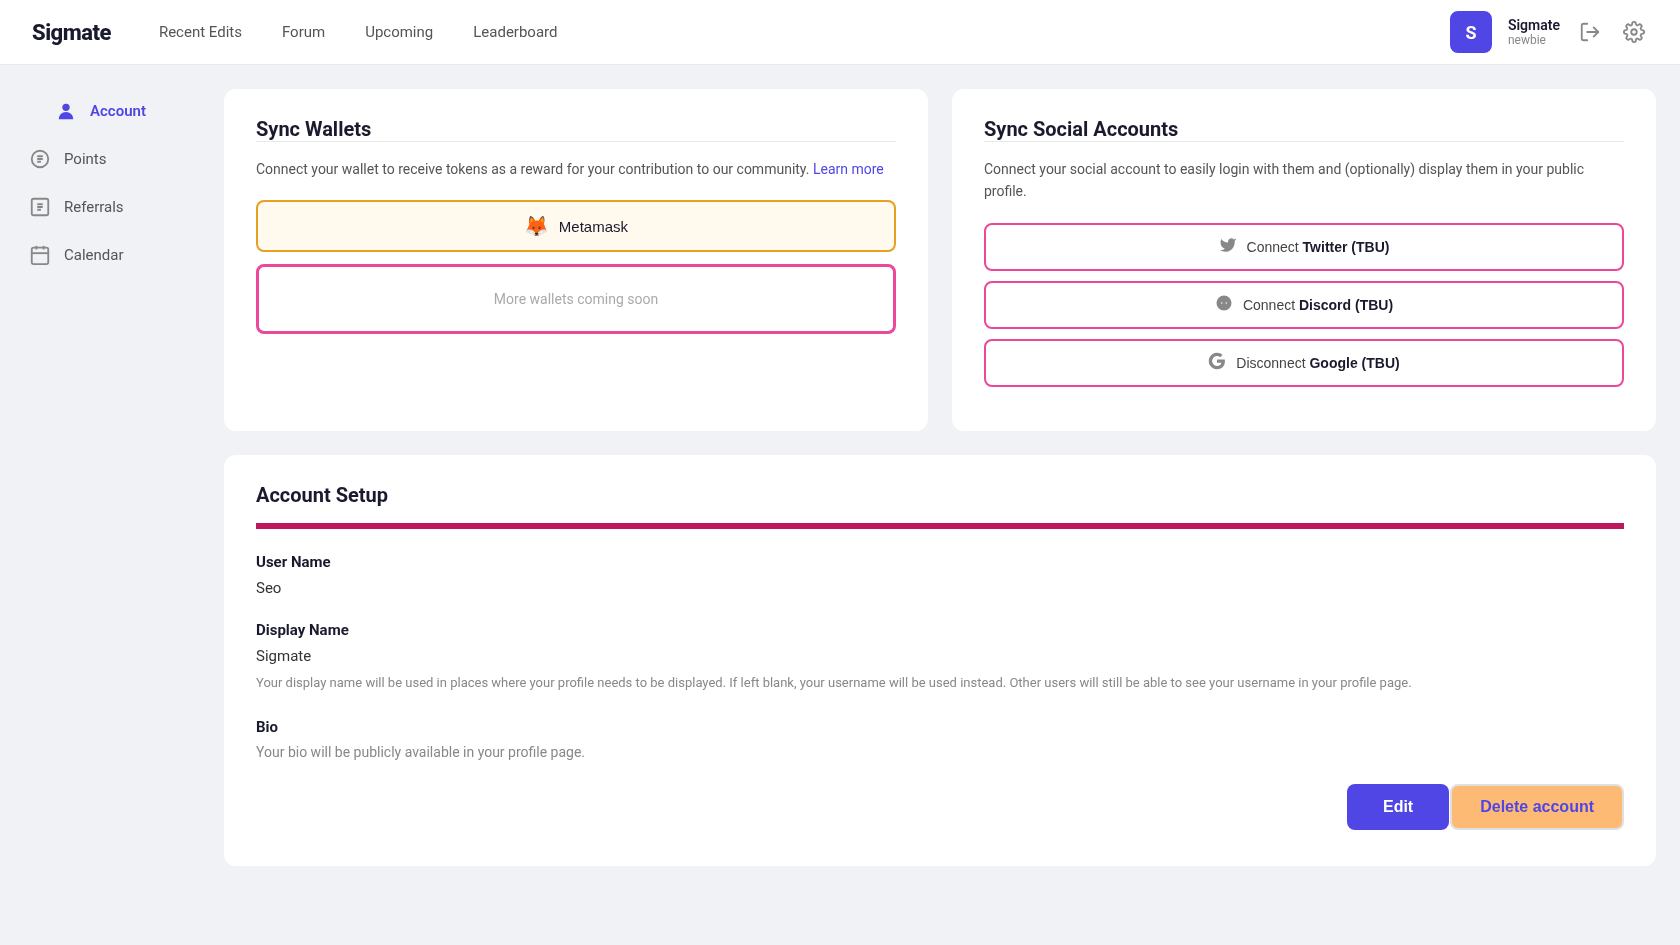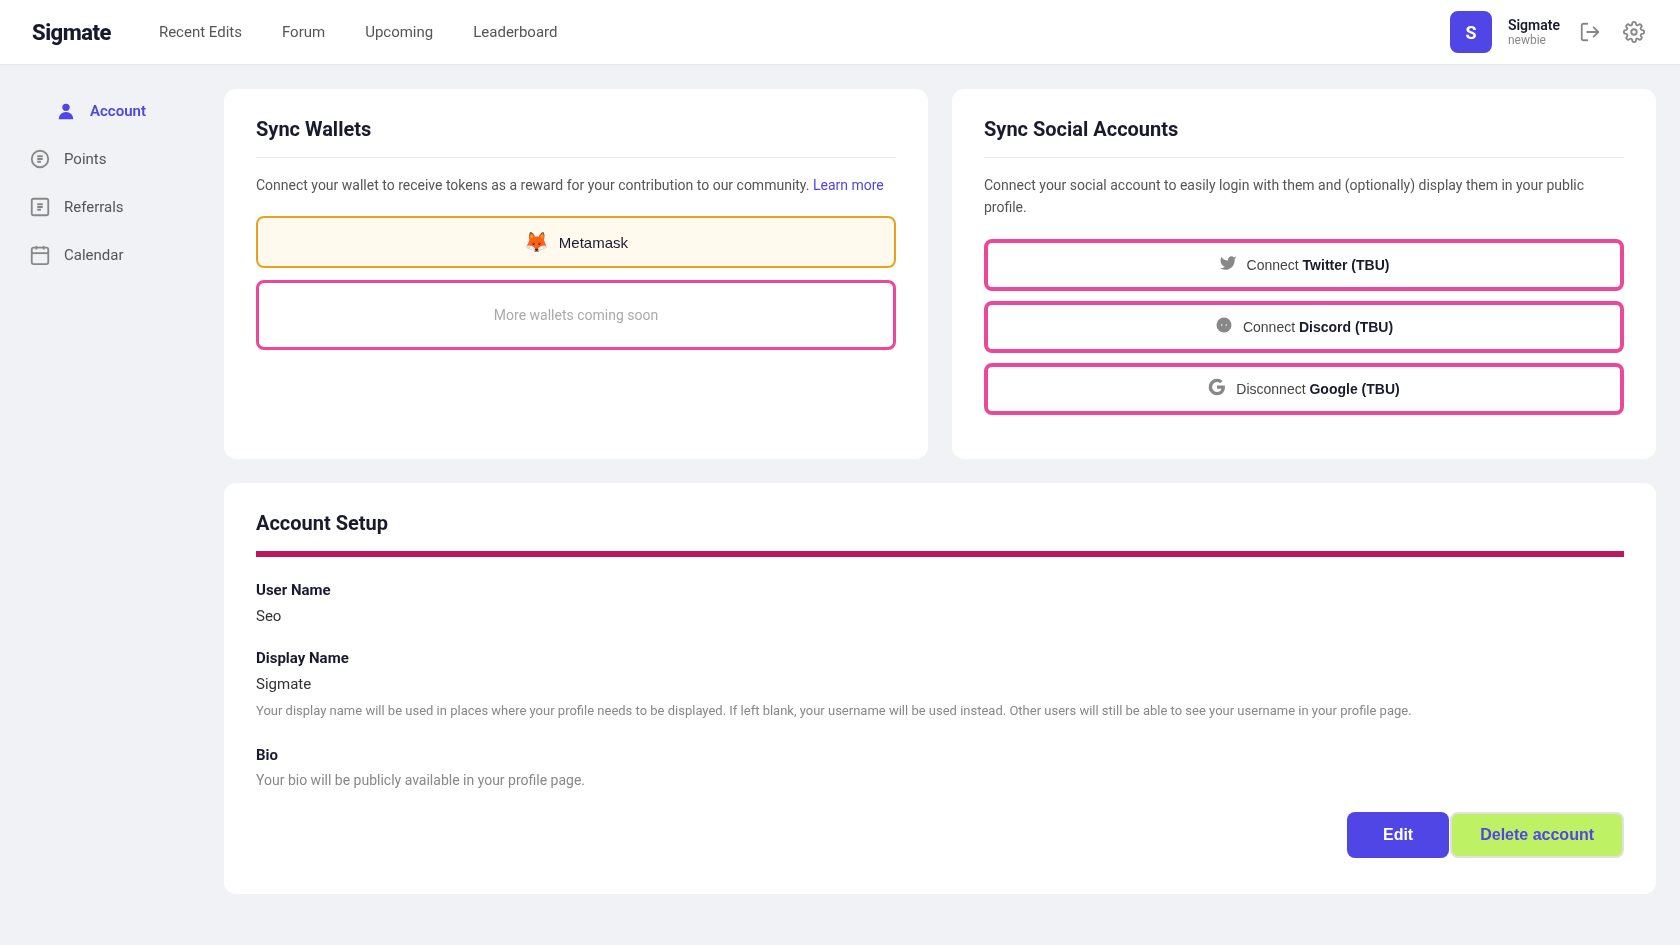--- a/index.html
+++ b/index.html
@@ -139,21 +139,20 @@
       background: #fff;
       border-radius: 12px;
       padding: 28px 32px;
       flex: 1;
     }
     .card-title {
       font-size: 20px;
       font-weight: 700;
       color: #1a1a2e;
       margin-bottom: 16px;
-      padding-bottom: 16px;
       border-bottom: 1px solid #e8e8e8;
     }
     .card-desc {
       font-size: 14px;
       color: #555;
       margin-bottom: 20px;
       line-height: 1.6;
     }
     .learn-more {
       color: #4f46e5;
@@ -193,21 +192,21 @@
     }
 
     
     .social-btn {
       display: flex;
       align-items: center;
       justify-content: center;
       gap: 10px;
       width: 100%;
       padding: 11px 20px;
-      border: 4px solid #ec4899;
+      border: 2px solid #ec4899;
       border-radius: 8px;
       background: #fff;
       cursor: pointer;
       font-size: 14px;
       color: #444;
       margin-bottom: 10px;
     }
     .social-btn:last-child { margin-bottom: 16px; }
     .social-btn strong { color: #1a1a2e; }
     .social-icon { font-size: 16px; }
@@ -261,21 +260,21 @@
       background: #4f46e5;
       color: #fff;
       border: none;
       border-radius: 8px;
       padding: 12px 36px;
       font-size: 16px;
       font-weight: 600;
       cursor: pointer;
     }
     .btn-delete {
-      background: #bef264;
+      background: #fdba74;
       color: #4f46e5;
       border: 2px solid #e0e0e0;
       border-radius: 8px;
       padding: 12px 28px;
       font-size: 16px;
       font-weight: 600;
       cursor: pointer;
     }
   </style>
 </head>

